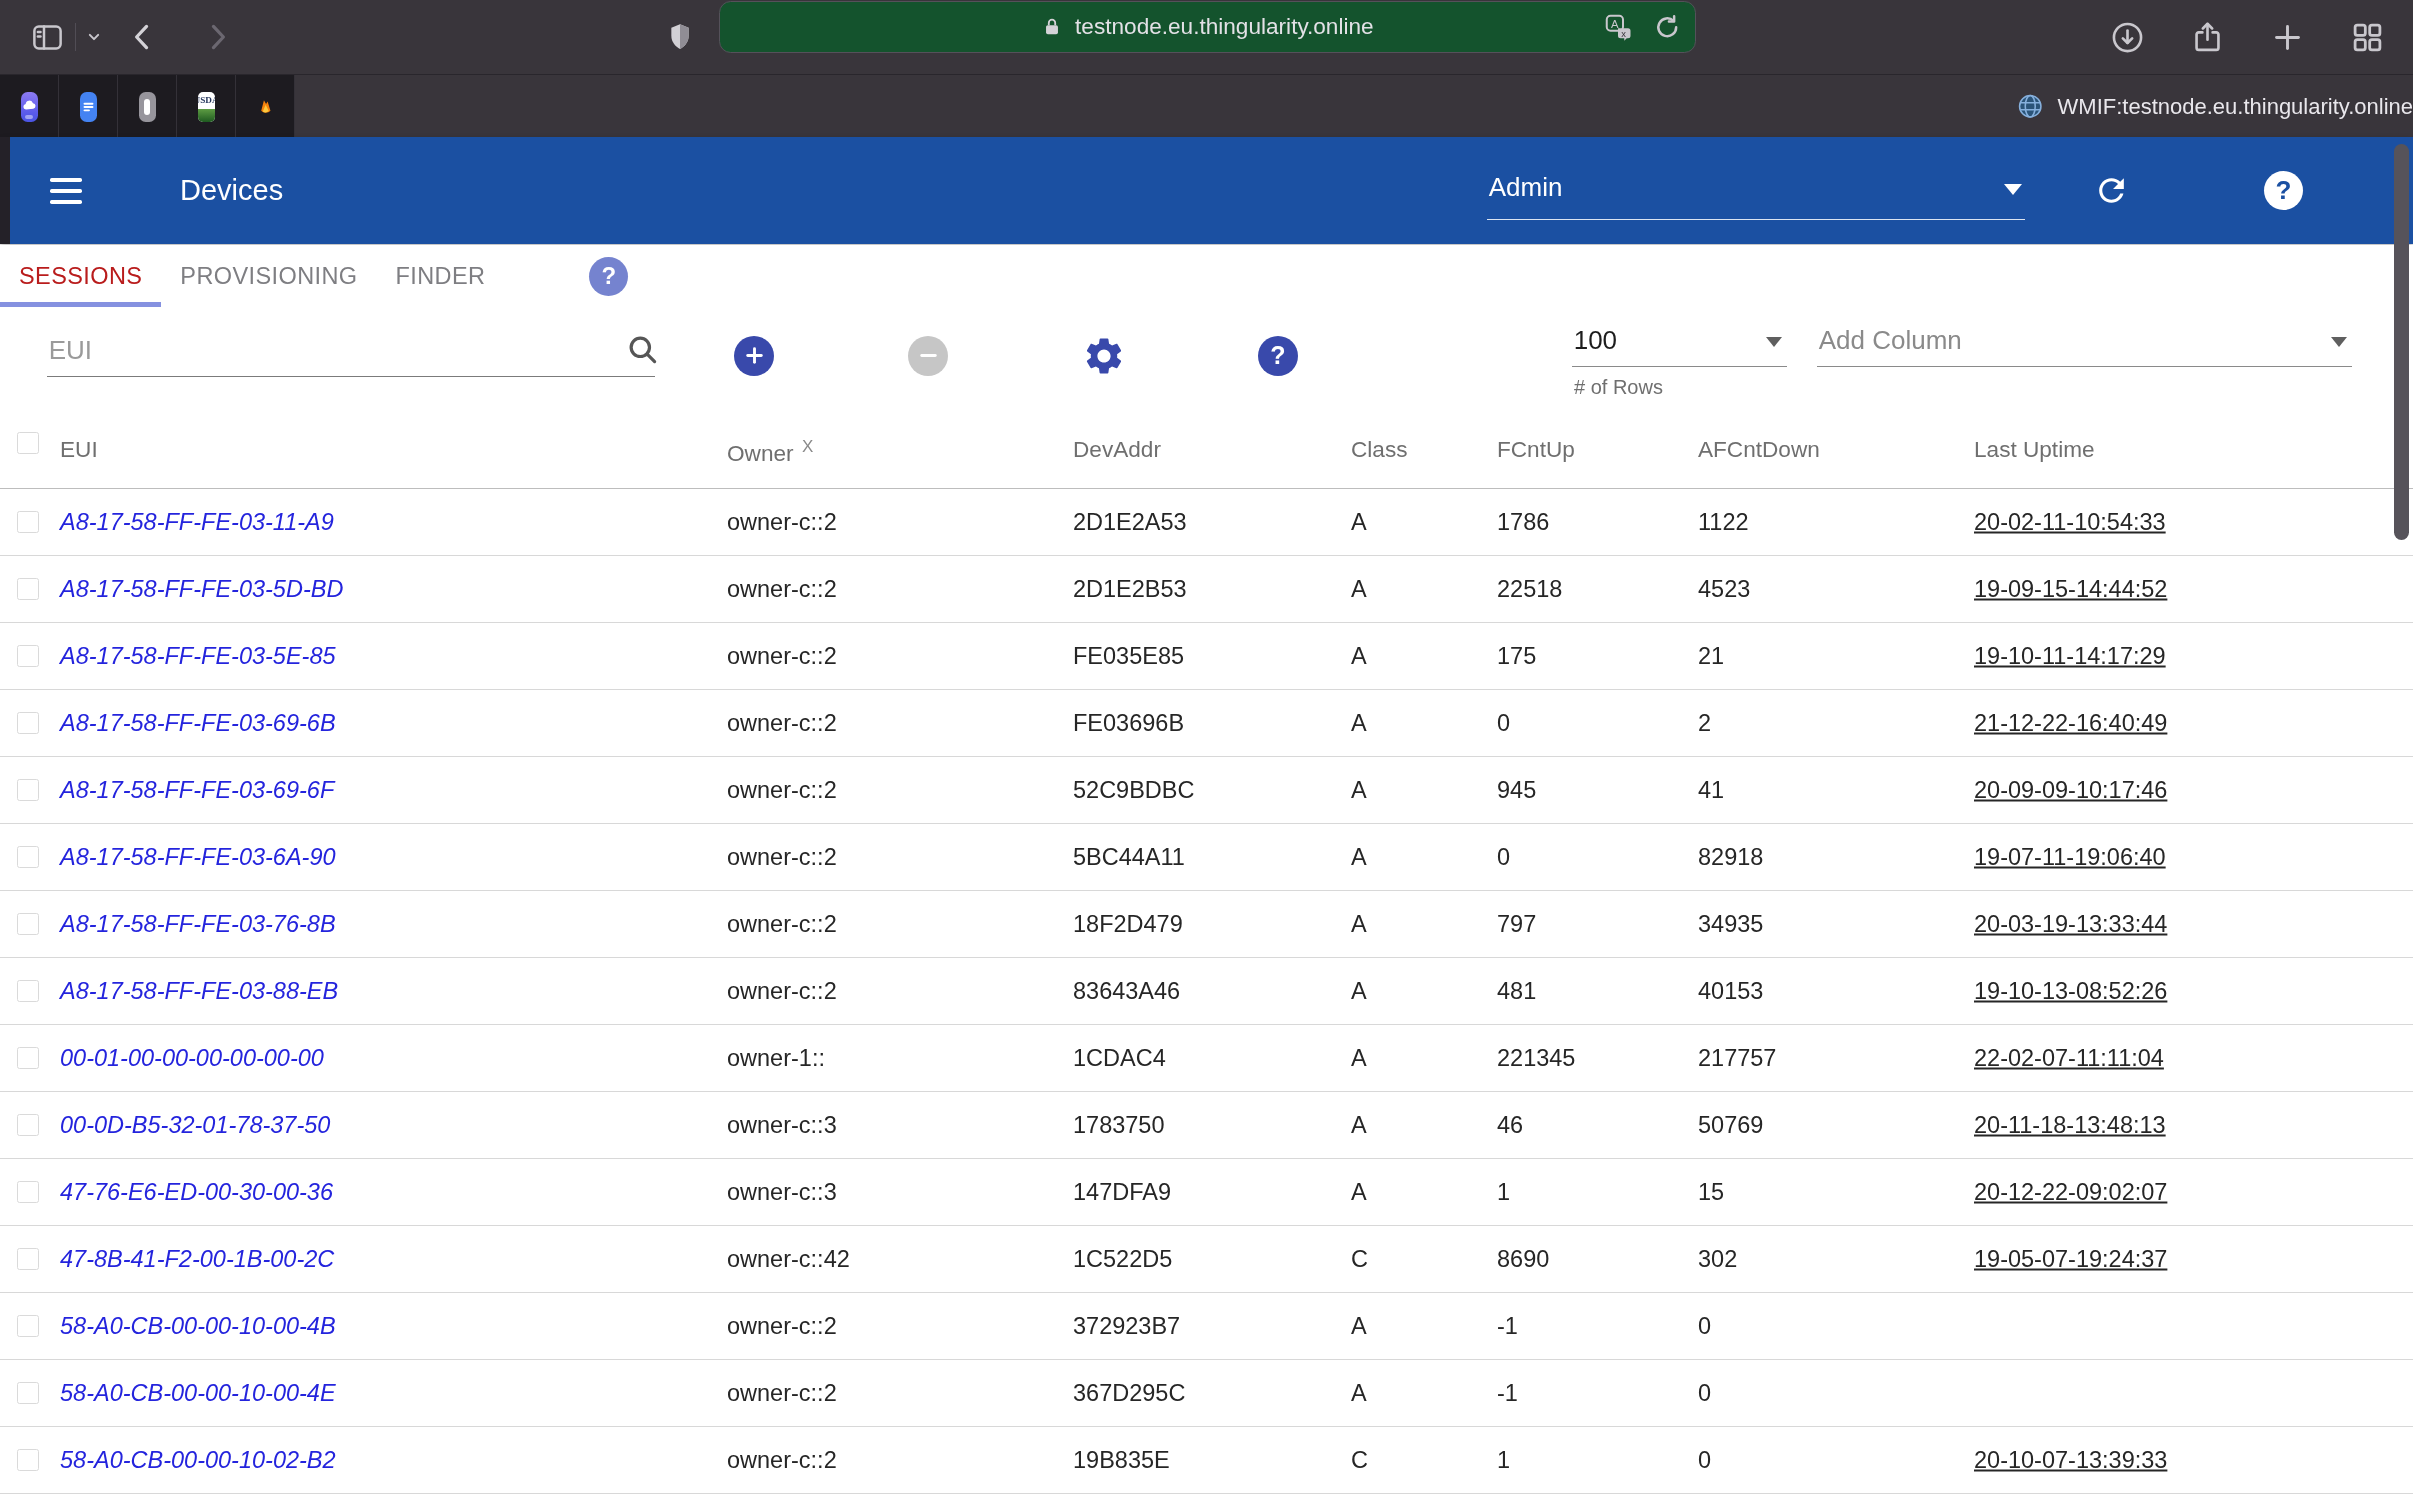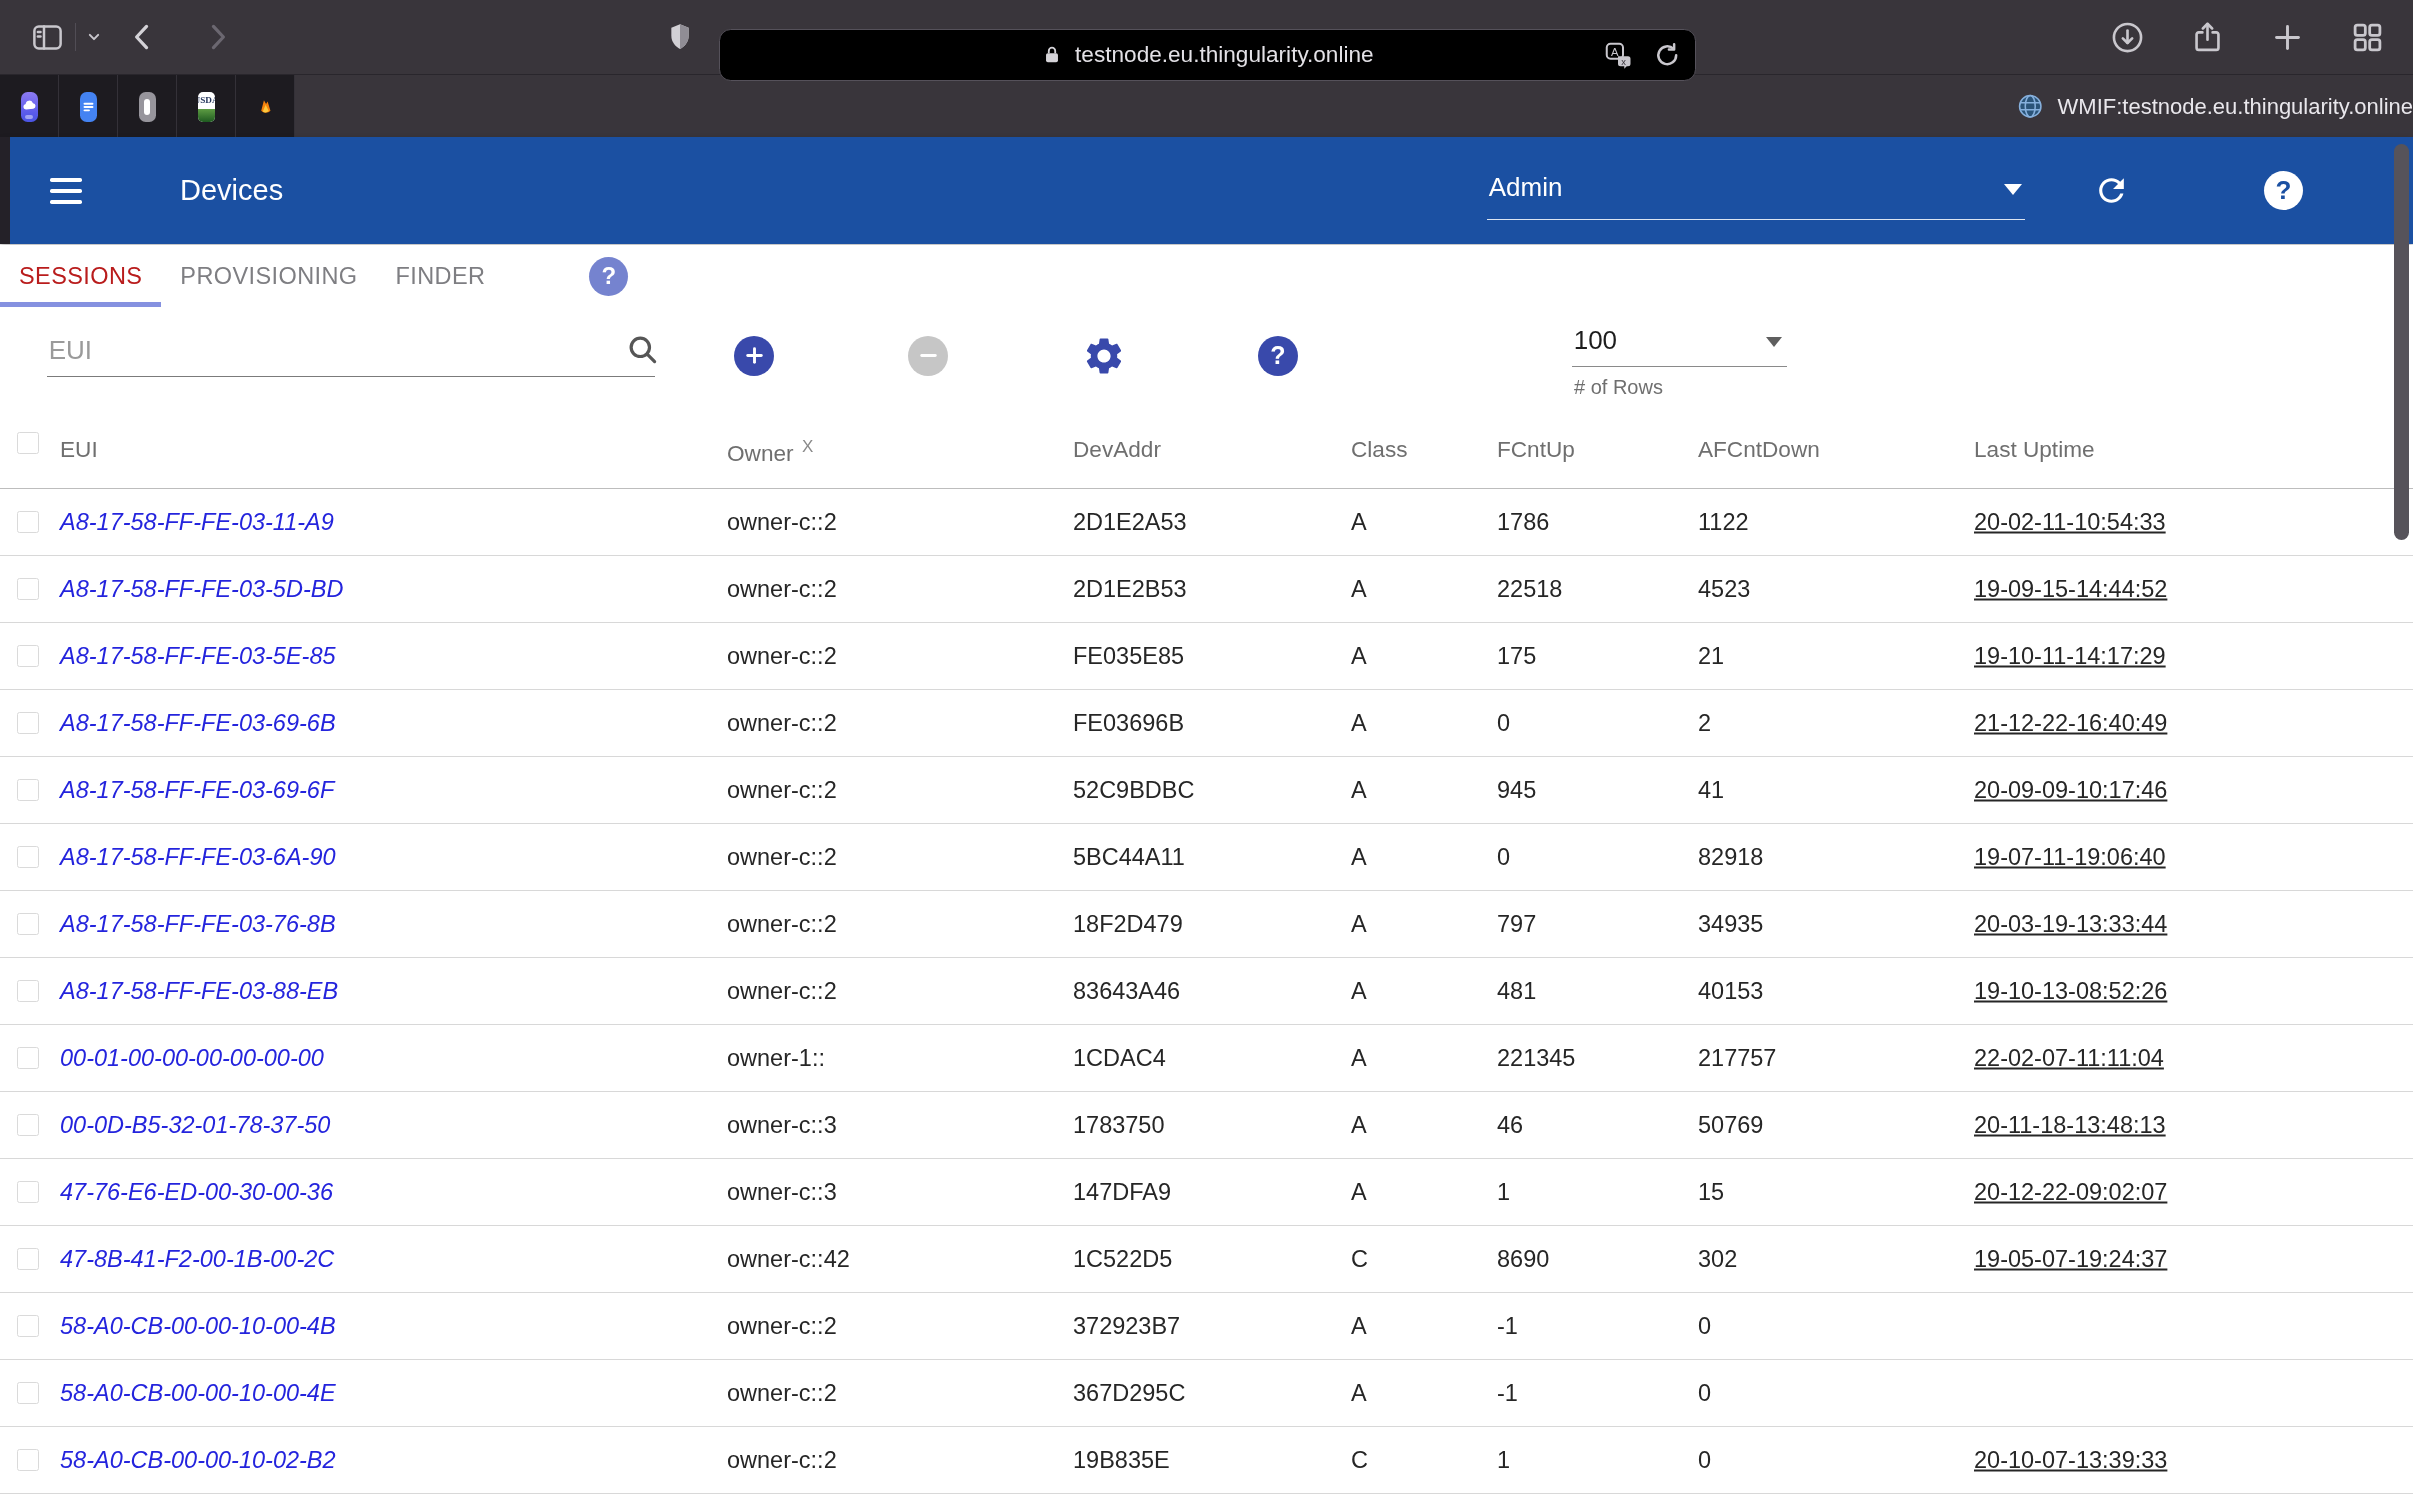--- a/index.html
+++ b/index.html
@@ -7,21 +7,21 @@
   svg{display:block;}
 
   
   .chrome{position:absolute;top:0;left:0;width:2413px;height:137px;background:#39353b;}
   .toolbar{position:relative;height:74px;border-bottom:0.8px solid #29262c;}
   .tool-left{position:absolute;left:30px;top:0;height:74px;display:flex;align-items:center;color:#c9c7cd;}
   .tool-sep{width:0.8px;height:28.5px;background:#514d55;margin:0 8.4px 0 10px;}
   .nav-back{color:#d4d2d7;margin-left:22px;}
   .nav-fwd{color:#6b6770;margin-left:40px;}
   .shield{position:absolute;left:664px;top:20px;}
-  .urlbar{position:absolute;left:719px;top:29px;width:975px;height:50px;background:#000000;border:0.8px solid #55515a;border-radius:11.7px;display:flex;align-items:center;justify-content:center;}
+  .urlbar{position:absolute;left:719px;top:1px;width:975px;height:50px;background:#14532d;border:0.8px solid #55515a;border-radius:11.7px;display:flex;align-items:center;justify-content:center;}
   .url-center{display:flex;align-items:center;gap:11.7px;color:#e3e1e6;font-size:22.6px;}
   .url-right{position:absolute;right:13.4px;top:0;height:50px;display:flex;align-items:center;gap:20px;color:#c9c7cd;}
   .tool-right{position:absolute;right:28.5px;top:0;height:74px;display:flex;align-items:center;gap:45px;color:#c9c7cd;}
 
   
   .tabstrip{height:63px;display:flex;background:#1d1b20;}
   .pinned{width:59px;border-right:0.8px solid #343138;display:flex;align-items:center;justify-content:center;box-sizing:border-box;}
   .active-tab{flex:1;background:#39353b;display:flex;align-items:center;justify-content:flex-end;gap:13.4px;color:#e9e7ec;font-size:22px;}
   .fav{width:17px;height:30px;border-radius:6.7px;position:relative;display:flex;align-items:center;justify-content:center;overflow:hidden;}
   .fav-cloud{background:linear-gradient(180deg,#8d7bf2 0%,#5a5bea 70%,#4a55e4 100%);}
@@ -309,20 +309,24 @@
       </svg>
   </span>
   <div class="circle-btn btn-help">?</div>
 
   <div class="mini-select rows-select">
     <span class="val">100</span>
     <span class="caret"></span>
   </div>
   <div class="rows-hint"># of Rows</div>
 
+  <div class="mini-select addcol-select">
+    <span class="val">Add Column</span>
+    <span class="caret"></span>
+  </div>
 </div>
 
 <div class="thead">
   <span class="cb"></span>
   <span class="hcell h-eui">EUI</span>
   <span class="hcell h-owner"><span>Owner</span><sup class="owner-badge">X</sup></span>
   <span class="hcell h-devaddr">DevAddr</span>
   <span class="hcell h-class">Class</span>
   <span class="hcell h-fcntup">FCntUp</span>
   <span class="hcell h-afcnt">AFCntDown</span>

